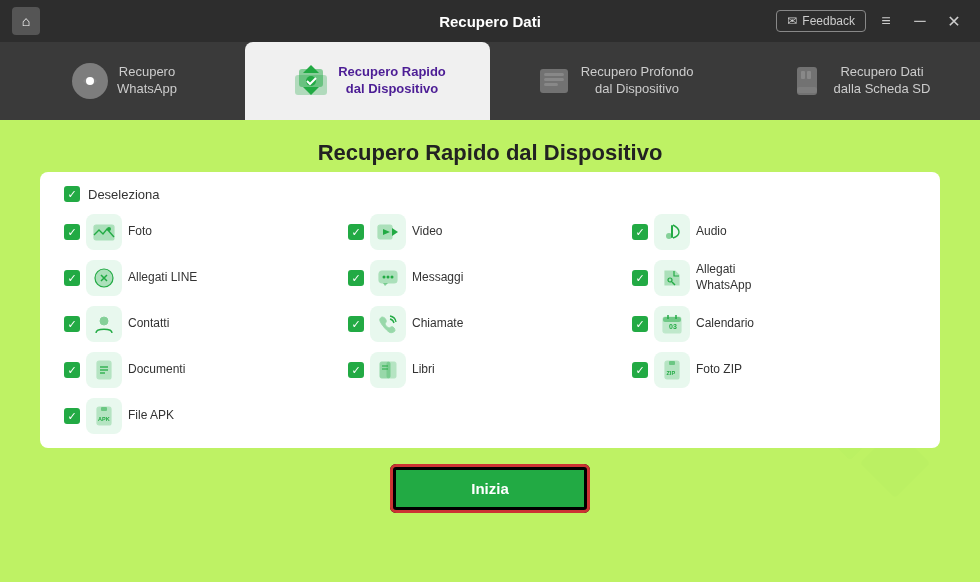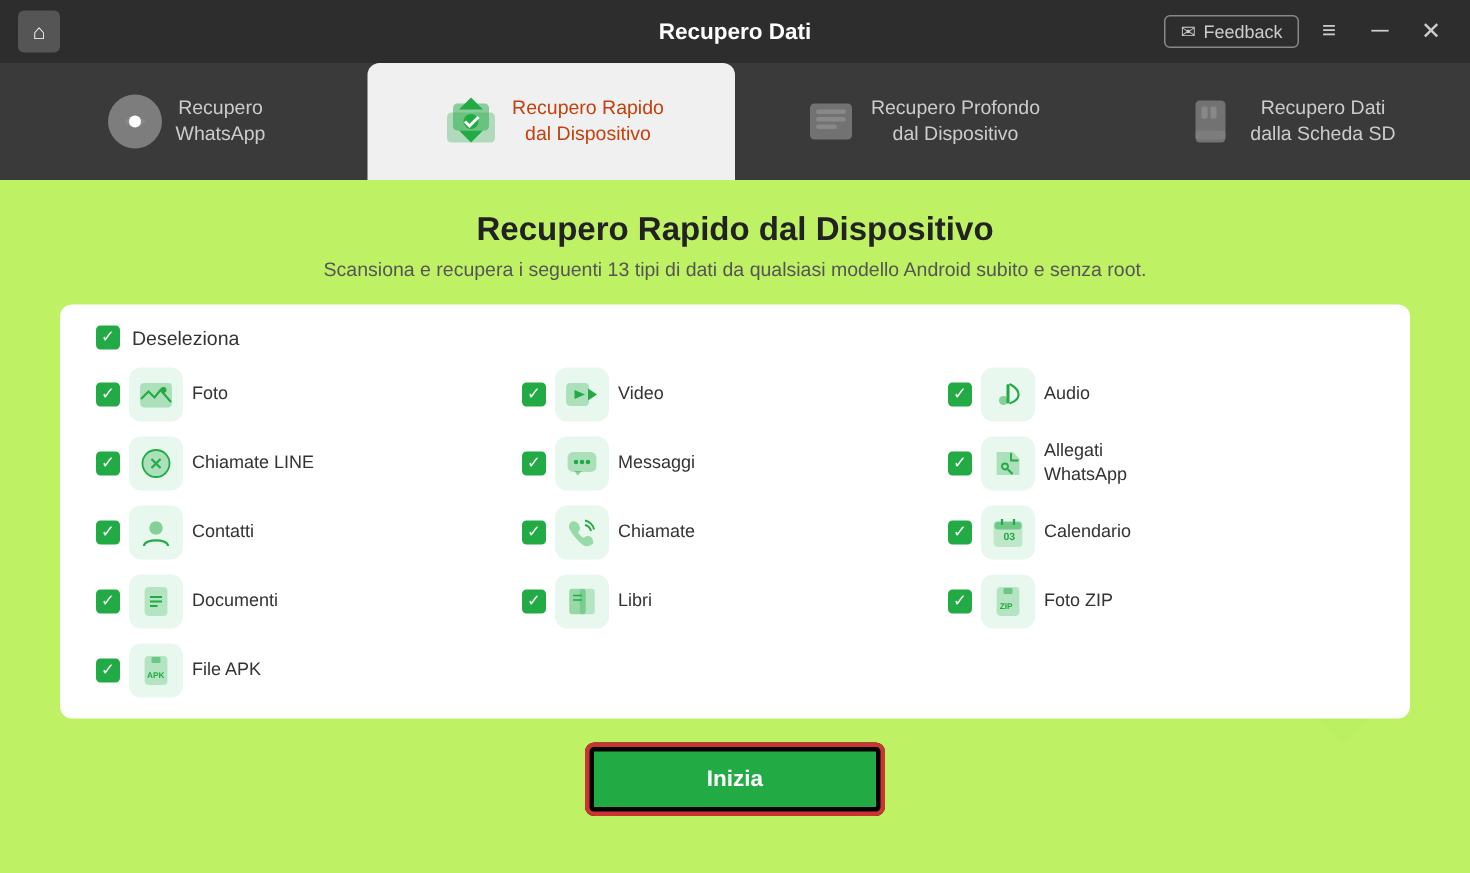--- a/index.html
+++ b/index.html
@@ -91,21 +91,21 @@
       font-size: 13px;
       position: relative;
       flex: 1;
       justify-content: center;
     }
     .nav-tab.active {
       background: #f0f0f0;
       color: #22aa44;
       border-radius: 8px 8px 0 0;
     }
-    .nav-tab.active .tab-label { color: #c2410c; font-weight: 400; }
+    .nav-tab.active .tab-label { color: #4c1d95; font-weight: 700; }
     .nav-tab .tab-label { text-align: center; line-height: 1.3; font-size: 13px; }
     .tab-icon {
       width: 44px;
       height: 44px;
       flex-shrink: 0;
     }
 
     
     .main-content {
       background: #bef264;
@@ -296,21 +296,20 @@
 <div class="main-content">
 
   <div class="watermark">
     <svg width="160" height="160" viewBox="0 0 160 160">
       <rect x="30" y="30" width="60" height="60" rx="4" fill="#22aa44" transform="rotate(45 60 60)" opacity="0.18"></rect>
       <rect x="80" y="80" width="50" height="50" rx="4" fill="#22aa44" transform="rotate(45 105 105)" opacity="0.13"></rect>
     </svg>
   </div>
 
   <h1 class="page-title">Recupero Rapido dal Dispositivo</h1>
-  <p class="page-subtitle">Scansiona e recupera i seguenti 13 tipi di dati da qualsiasi modello Android subito e senza root.</p>
 
   <div class="items-box">
     <div class="select-all-row">
       <div class="cb"></div>
       <span class="select-all-label">Deseleziona</span>
     </div>
 
     <div class="items-grid">
 
       <div class="item-cell">
@@ -351,21 +350,21 @@
 
       <div class="item-cell">
         <div class="cb"></div>
         <div class="item-icon-wrap">
           <svg width="22" height="22" viewBox="0 0 22 22">
               <circle cx="11" cy="11" r="9" fill="#22aa44" opacity="0.3"></circle>
               <circle cx="11" cy="11" r="9" stroke="#22aa44" stroke-width="1.2" fill="none"></circle>
               <path d="M8 8 L14 14 M14 8 L8 14" stroke="#22aa44" stroke-width="1.5"></path>
             </svg>
         </div>
-        <span class="item-label">Chiamate LINE</span>
+        <span class="item-label">Allegati LINE</span>
       </div>
 
       <div class="item-cell">
         <div class="cb"></div>
         <div class="item-icon-wrap">
           <svg width="22" height="22" viewBox="0 0 22 22">
               <rect x="2" y="4" width="18" height="12" rx="3" fill="#22aa44" opacity="0.3" stroke="#22aa44" stroke-width="1.2"></rect>
               <circle cx="7" cy="10" r="1.5" fill="#22aa44"></circle>
               <circle cx="11" cy="10" r="1.5" fill="#22aa44"></circle>
               <circle cx="15" cy="10" r="1.5" fill="#22aa44"></circle>

